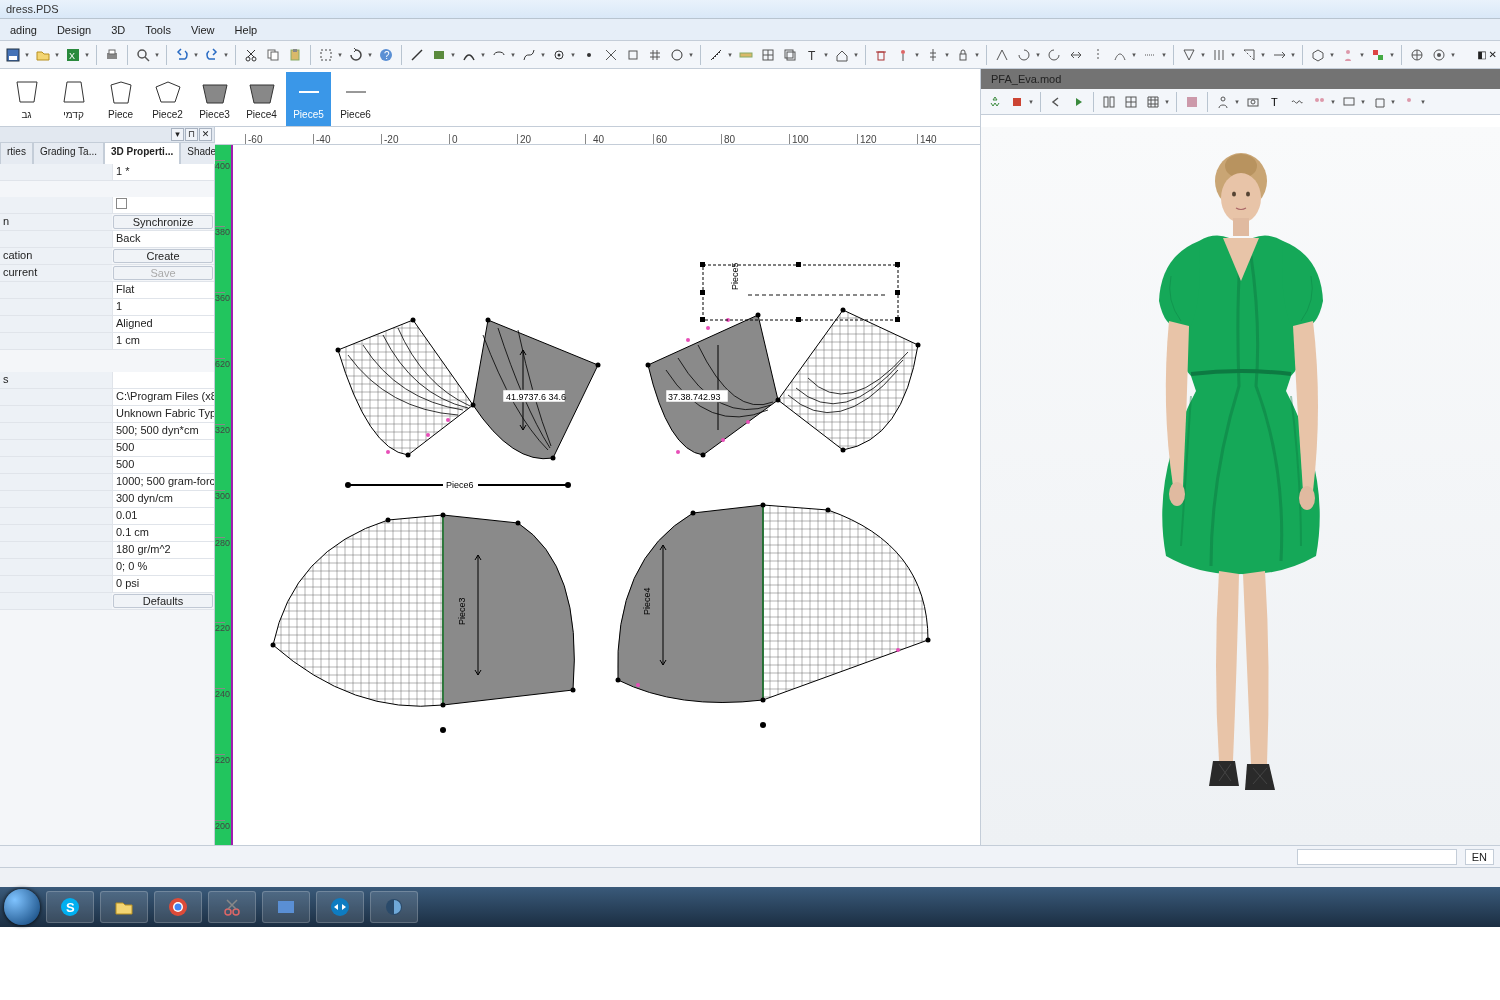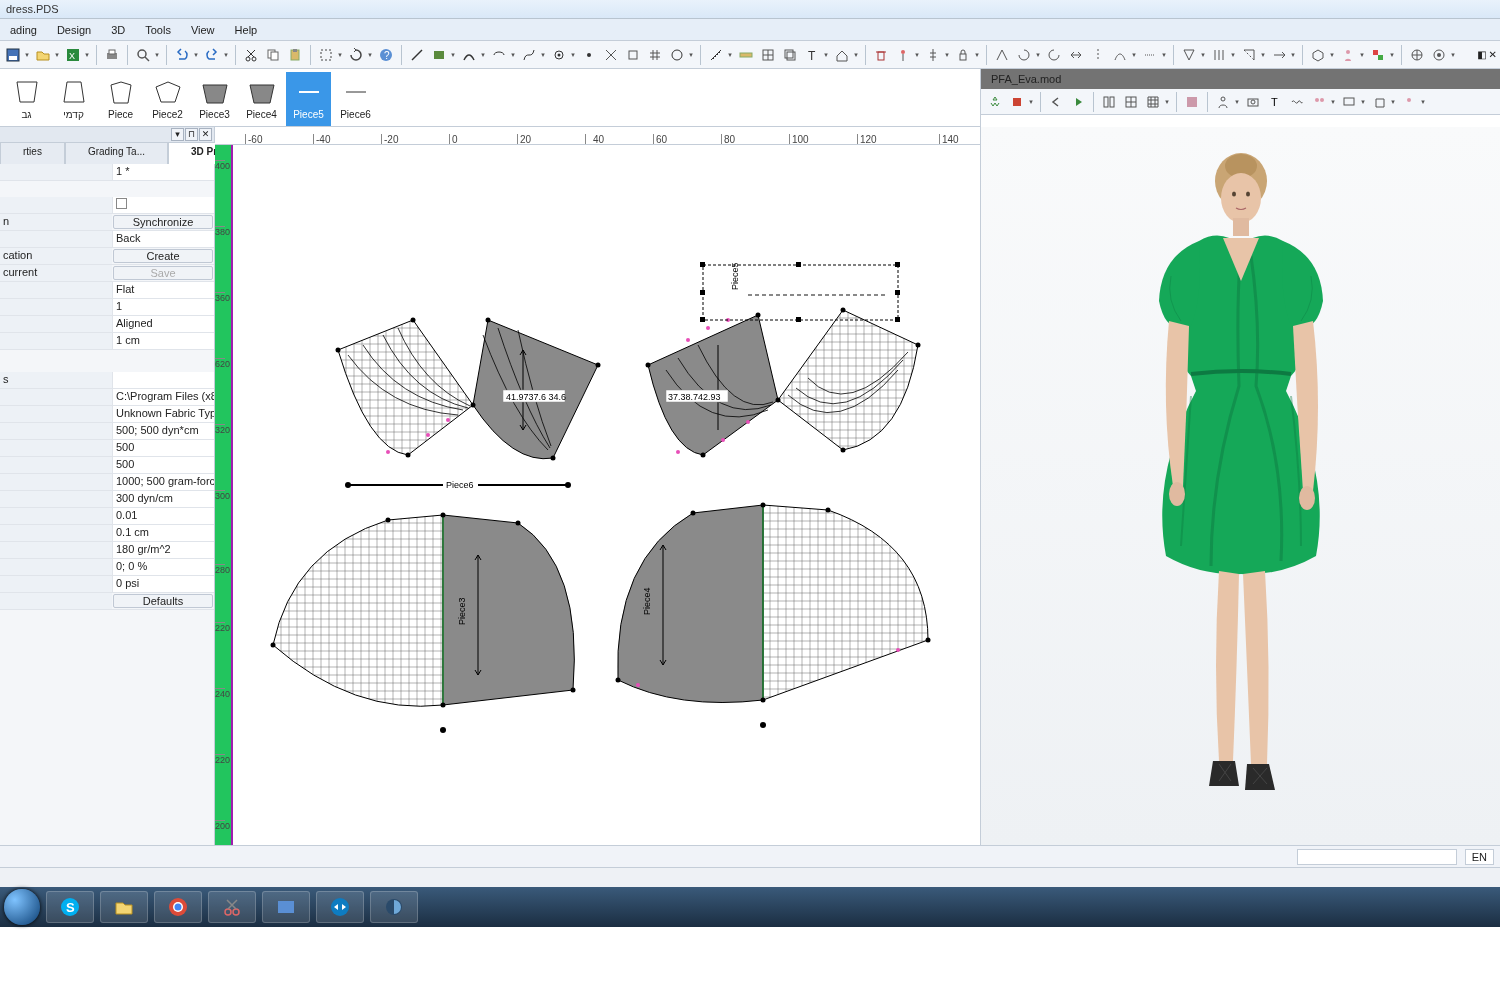--- a/index.html
+++ b/index.html
@@ -13,21 +13,21 @@
 .dd{width:8px;height:20px;display:flex;align-items:center;justify-content:center;font-size:7px;color:#555;margin-left:-2px}
 .piecestrip{height:58px;background:#fff;border-bottom:1px solid #c4cdd8;display:flex;align-items:flex-end;padding:2px 4px 0;gap:2px}
 .pieceth{width:45px;height:54px;display:flex;flex-direction:column;align-items:center;border:1px solid transparent;font-size:10px;padding-top:2px}
 .pieceth.sel{background:#3a97e8;color:#fff}
 .pieceth .ic{width:38px;height:34px;display:flex;align-items:center;justify-content:center}
 .main{display:flex;height:718px}
 .leftpanel{width:215px;background:#f4f6f9;border-right:1px solid #c4cdd8;display:flex;flex-direction:column}
 .dockhdr{height:15px;background:#e2e8f0;display:flex;justify-content:flex-end;gap:1px;align-items:center;padding-right:2px;font-size:9px}
 .dockhdr span{width:13px;height:13px;border:1px solid #a8b2c0;text-align:center;line-height:11px;background:#f0f3f8}
 .tabs{height:22px;display:flex;background:#e6ebf2}
-.tabs div{padding:3px 22px;border:1px solid #c4cdd8;border-bottom:none;background:#e6ebf2;font-size:10px;white-space:nowrap}
+.tabs div{padding:3px 6px;border:1px solid #c4cdd8;border-bottom:none;background:#e6ebf2;font-size:10px;white-space:nowrap}
 .tabs div.act{background:#fff;font-weight:bold}
 .props{flex:1;overflow:hidden}
 .prow{display:flex;height:17px;border-bottom:1px solid #e0e4ea}
 .prow .lbl{width:112px;background:#edf1f6;padding:1px 3px;overflow:hidden;white-space:nowrap}
 .prow .val{flex:1;background:#fff;padding:1px 3px;overflow:hidden;white-space:nowrap;border-left:1px solid #e0e4ea}
 .prow .btnc{flex:1;background:#f0f3f7;text-align:center;border:1px solid #c0c8d4;border-radius:2px;margin:1px;line-height:13px}
 .canvaswrap{flex:1;display:flex;flex-direction:column;position:relative}
 .hruler{height:18px;background:#fff;border-bottom:1px solid #c4cdd8;display:flex;align-items:flex-end;padding-left:18px;overflow:hidden;position:relative;font-size:10px;color:#444}
 .hruler .tk{position:absolute;bottom:0;border-left:1px solid #888;height:10px;padding-left:2px}
 .cbody{flex:1;display:flex;overflow:hidden}
@@ -684,31 +684,31 @@
         <div class="tk" style="left: 30px;">-60</div>
         <div class="tk" style="left: 98px;">-40</div>
         <div class="tk" style="left: 166px;">-20</div>
         <div class="tk" style="left: 234px;">0</div>
         <div class="tk" style="left: 302px;">20</div>
         <div class="tk" style="left: 370px; padding-left: 7px;">40</div>
         <div class="tk" style="left: 438px;">60</div>
         <div class="tk" style="left: 506px;">80</div>
         <div class="tk" style="left: 574px;">100</div>
         <div class="tk" style="left: 642px;">120</div>
-        <div class="tk" style="left: 724px;">140</div>
+        <div class="tk" style="left: 702px;">140</div>
       </div>
     <div class="cbody">
       <div class="vruler" id="vruler">
           <div class="tk" style="top: 15px;">400</div>
           <div class="tk" style="top: 81px;">380</div>
           <div class="tk" style="top: 147px;">360</div>
           <div class="tk" style="top: 213px;">620</div>
           <div class="tk" style="top: 279px;">320</div>
           <div class="tk" style="top: 345px;">300</div>
-          <div class="tk" style="top: 419px;">280</div>
+          <div class="tk" style="top: 392px;">280</div>
           <div class="tk" style="top: 477px;">220</div>
           <div class="tk" style="top: 543px;">240</div>
           <div class="tk" style="top: 609px;">220</div>
           <div class="tk" style="top: 675px;">200</div>
         </div>
       <div class="canvas">
         <svg width="745" height="700">
 
           <defs>
             <pattern id="hatch" width="8" height="8" patternUnits="userSpaceOnUse">

